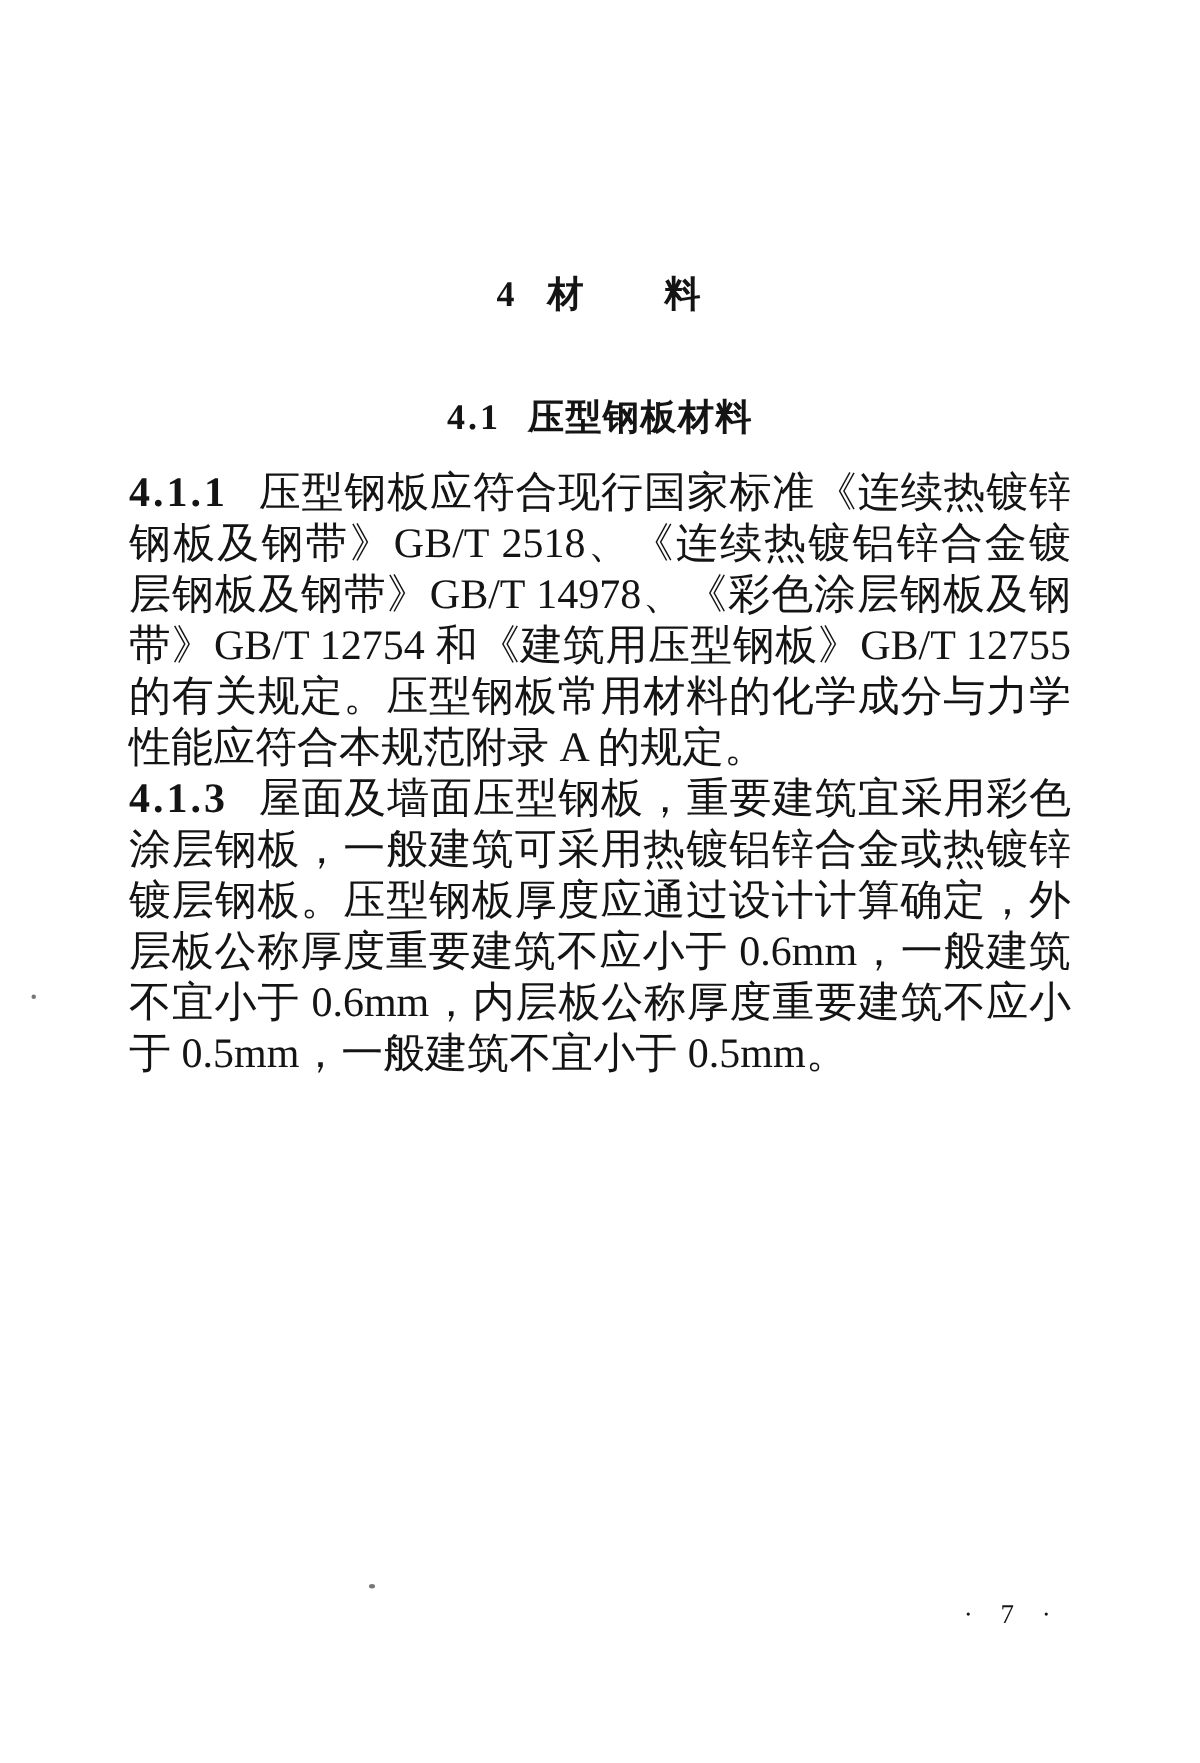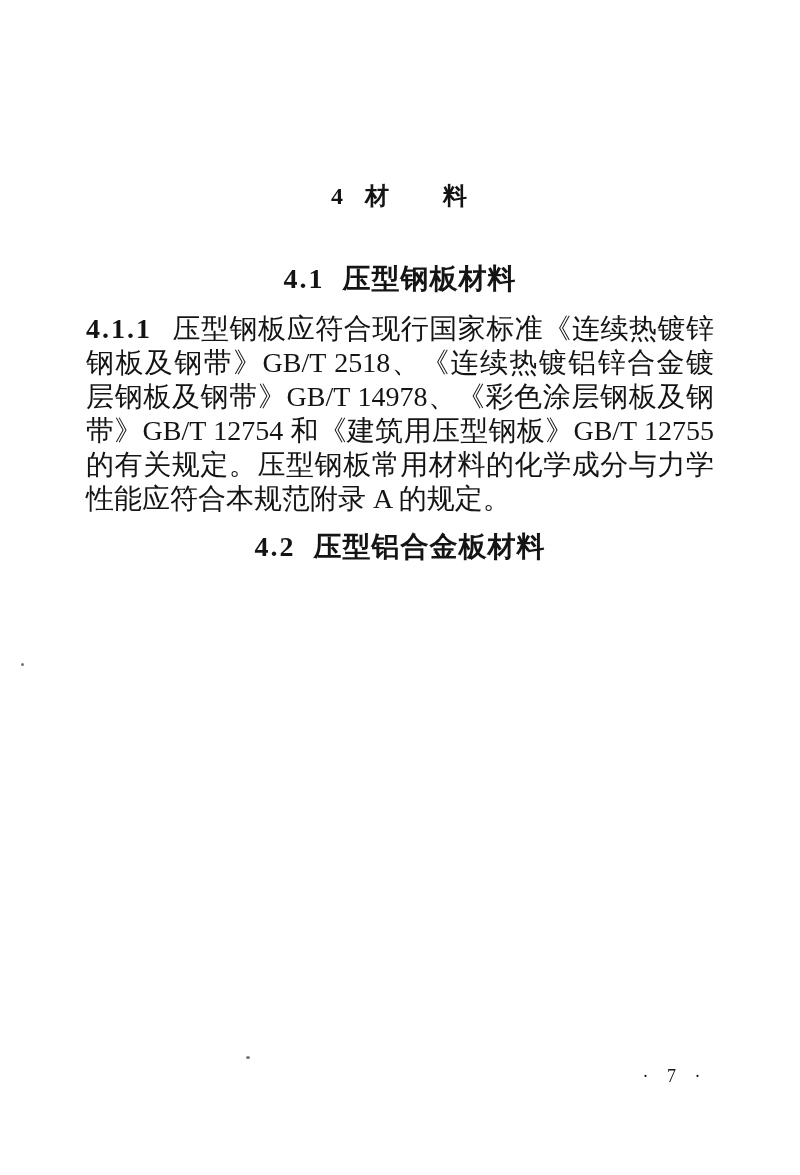--- a/index.html
+++ b/index.html
@@ -28,21 +28,21 @@
     font-weight: bold;
     text-align: center;
     letter-spacing: 2px;
     white-space: pre;
   }
   .chapter-heading .chapter-number {
     margin-right: 20px;
   }
   .section-heading {
     margin: 18px 0 20px 0;
-    font-size: 28px;
+    font-size: 24px;
     font-weight: bold;
     text-align: center;
     line-height: 26px;
   }
   .section-heading:first-of-type {
     margin-top: 0;
   }
   .section-heading .section-number {
     margin-right: 18px;
     letter-spacing: 2px;
@@ -85,23 +85,23 @@
 <div class="page">
   <div class="content">
 
     <h1 class="chapter-heading"><span class="chapter-number">4</span><span class="chapter-title">材　　料</span></h1>
 
     <h2 class="section-heading"><span class="section-number">4.1</span><span class="section-title">压型钢板材料</span></h2>
 
     <p class="clause"><span class="clause-num">4.1.1</span><span class="clause-text">压型钢板应符合现行国家标准《连续热镀锌钢板及钢带》GB/T 2518、《连续热镀铝锌合金镀层钢板及钢带》GB/T 14978、《彩色涂层钢板及钢带》GB/T 12754 和《建筑用压型钢板》GB/T 12755 的有关规定。压型钢板常用材料的化学成分与力学性能应符合本规范附录 A 的规定。</span></p>
 
 
+    <p class="clause"><span class="clause-num">4.1.3</span><span class="clause-text">屋面及墙面压型钢板，重要建筑宜采用彩色涂层钢板，一般建筑可采用热镀铝锌合金或热镀锌镀层钢板。压型钢板厚度应通过设计计算确定，外层板公称厚度重要建筑不应小于 0.6mm，一般建筑不宜小于 0.6mm，内层板公称厚度重要建筑不应小于 0.5mm，一般建筑不宜小于 0.5mm。</span></p>
 
 
-    <h2 class="section-heading"><span class="section-number">4.2</span><span class="section-title">压型铝合金板材料</span></h2>
 
 
 
   </div>
 
   <div class="page-number">· 7 ·</div>
 
   <div class="speck speck-1"></div>
   <div class="speck speck-2"></div>
 </div>

